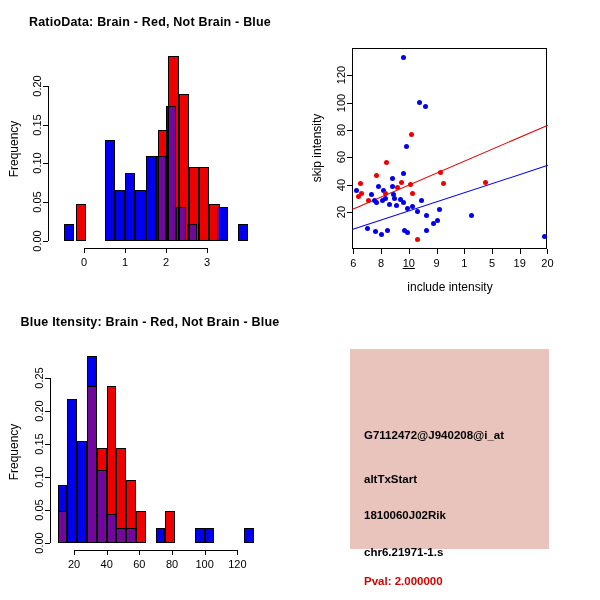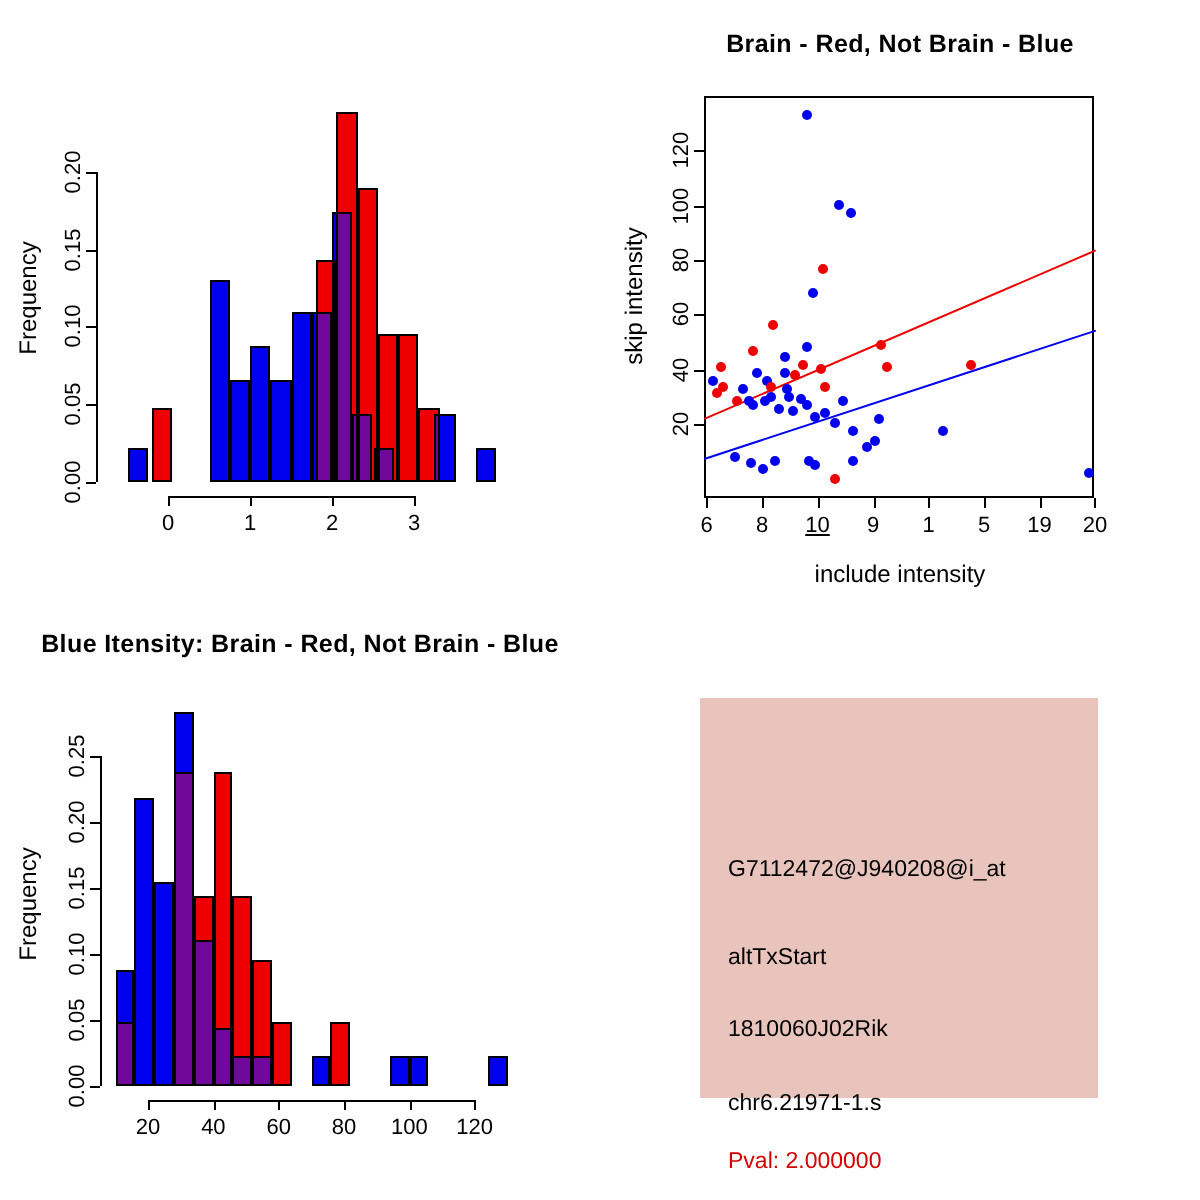--- a/index.html
+++ b/index.html
@@ -20,29 +20,30 @@
   .bar,.tickmark,.axisline,.dot,.rline,.ticklabel,.yticklabel{position:absolute;}
   .bar{box-sizing:border-box;border:1px solid #000;}
   .ticklabel{width:44px;text-align:center;font-size:11px;height:12px;line-height:12px;}
   .yticklabel{width:36px;text-align:center;font-size:11px;height:12px;line-height:12px;
     transform:rotate(-90deg);}
   .axisline{background:#000;}
   .tickmark{background:#000;}
   .dot{width:5px;height:5px;border-radius:50%;}
   .rline{height:1.3px;transform-origin:0 0;}
   .frame{position:absolute;border:1px solid #000;box-sizing:border-box;background:transparent;}
-  .infobox{position:absolute;left:50px;top:49px;width:199px;height:200px;}
+  .infobox{position:absolute;left:50px;top:49px;width:199px;height:200px;font-weight:bold;}
   .infoline{position:absolute;left:14px;font-size:11.5px;white-space:nowrap;}
 </style>
 </head>
 <body>
 
 <div id="canvas">
 
   <div class="panel" id="panel-tl">
+    <div class="ptitle">RatioData: Brain - Red, Not Brain - Blue</div>
     <div class="ylab">Frequency</div>
     <div class="plot" id="plot-tl">
         <div class="axisline" style="left: 84px; top: 248px; width: 123px; height: 1px;"></div>
         <div class="tickmark" style="left: 84px; top: 248px; width: 1px; height: 5px;"></div>
         <div class="ticklabel" style="left: 62px; top: 256px;">0</div>
         <div class="tickmark" style="left: 125px; top: 248px; width: 1px; height: 5px;"></div>
         <div class="ticklabel" style="left: 103px; top: 256px;">1</div>
         <div class="tickmark" style="left: 166px; top: 248px; width: 1px; height: 5px;"></div>
         <div class="ticklabel" style="left: 144px; top: 256px;">2</div>
         <div class="tickmark" style="left: 207px; top: 248px; width: 1px; height: 5px;"></div>
@@ -82,21 +83,20 @@
         <div class="bar" style="left: 168.46px; top: 106.024px; width: 7.79px; height: 134.676px; background: rgb(112, 8, 155);"></div>
         <div class="bar" style="left: 176.25px; top: 207.418px; width: 2.46px; height: 33.282px; background: rgb(112, 8, 155);"></div>
         <div class="bar" style="left: 178.71px; top: 207.418px; width: 7.79px; height: 33.282px; background: rgb(112, 8, 155);"></div>
         <div class="bar" style="left: 186.5px; top: 223.672px; width: 2.46px; height: 17.028px; background: rgb(112, 8, 155);"></div>
         <div class="bar" style="left: 188.96px; top: 223.672px; width: 7.79px; height: 17.028px; background: rgb(112, 8, 155);"></div>
         <div class="bar" style="left: 217.25px; top: 207.418px; width: 2.46px; height: 33.282px; background: rgb(112, 8, 155);"></div>
       </div>
   </div>
 
   <div class="panel" id="panel-tr">
-    <div class="ptitle">Brain - Red, Not Brain - Blue</div>
     <div class="ylab">skip intensity</div>
     <div class="xlab">include intensity</div>
     <div class="plot" id="plot-tr">
         <div class="frame" style="left: 51.7px; top: 48.3px; width: 195.6px; height: 201px;"></div>
         <div class="tickmark" style="left: 53.3px; top: 249.3px; width: 1px; height: 5px;"></div>
         <div class="ticklabel" style="left: 31.3px; top: 257.3px;">6</div>
         <div class="tickmark" style="left: 81.04px; top: 249.3px; width: 1px; height: 5px;"></div>
         <div class="ticklabel" style="left: 59.04px; top: 257.3px;">8</div>
         <div class="tickmark" style="left: 108.78px; top: 249.3px; width: 1px; height: 5px;"></div>
         <div class="ticklabel" style="left: 86.78px; top: 257.3px; text-decoration: underline;">10</div>

